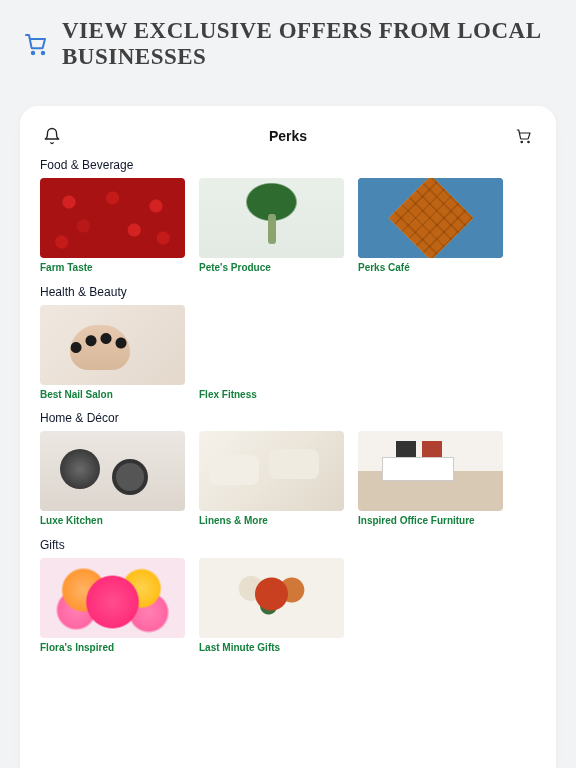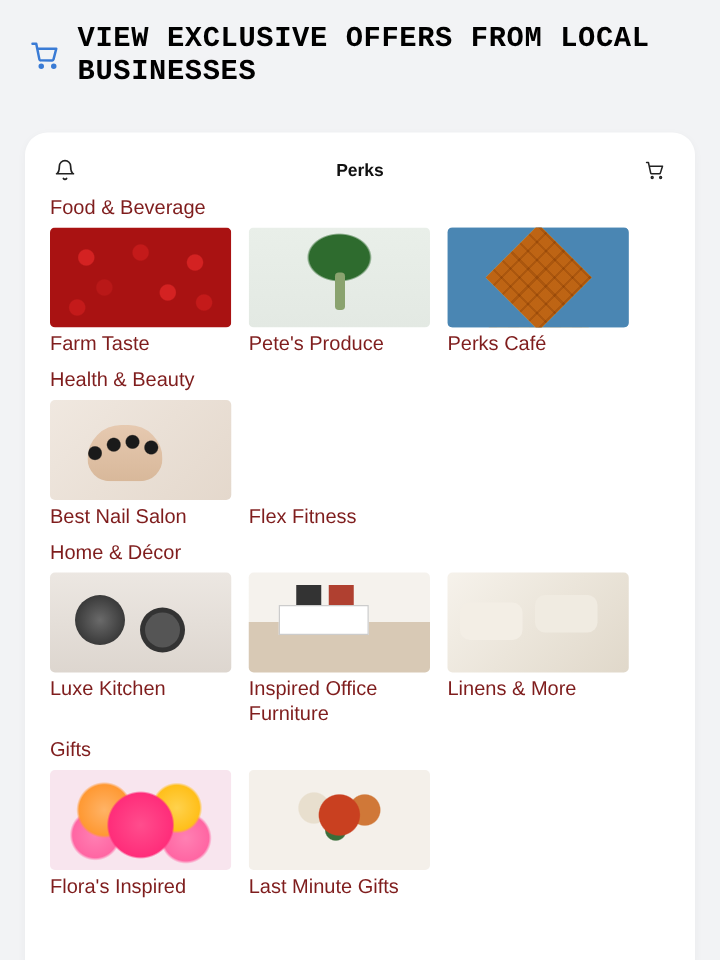--- a/index.html
+++ b/index.html
@@ -10,26 +10,26 @@
   font-family: -apple-system, BlinkMacSystemFont, "Segoe UI", Arial, sans-serif;
   overflow: hidden;
 }
 .banner {
   display: flex;
   align-items: center;
   padding: 18px 24px 10px 24px;
   gap: 14px;
 }
 .banner-title {
-  font-family: Liberation Mono, monospace;
+  font-family: Liberation Serif, serif;
   font-stretch: condensed;
   font-weight: 700;
   font-size: 23px;
   letter-spacing: 0.5px;
-  color: #000000;
+  color: #404040;
 }
 .card {
   background: #fff;
   margin: 26px 20px 0 20px;
   border-radius: 18px;
   padding: 18px 20px 20px 20px;
   box-shadow: 0 2px 8px rgba(0,0,0,0.04);
   height: 680px;
   overflow: hidden;
 }
@@ -48,42 +48,42 @@
 }
 .icon-btn {
   width: 24px;
   height: 24px;
   display: flex;
   align-items: center;
   justify-content: center;
   color: #222;
 }
 .section-title {
-  font-size: 16px;
-  color: #7f1d1d;
+  font-size: 12px;
+  color: #0f172a;
   margin: 10px 0 6px 0;
 }
 .grid {
   display: flex;
   gap: 14px;
 }
 .item {
   width: 145px;
 }
 .thumb {
   width: 145px;
   height: 80px;
   border-radius: 4px;
   background: #ddd;
   overflow: hidden;
 }
 .item-label {
-  font-size: 16px;
-  font-weight: 400;
-  color: #7f1d1d;
+  font-size: 10px;
+  font-weight: 700;
+  color: #15803d;
   margin-top: 4px;
   line-height: 1.25;
 }
 svg { display: block; }
 
 
 .thumb-strawberries {
   background: radial-gradient(circle at 20% 30%, #d42222 6px, transparent 7px),
               radial-gradient(circle at 50% 25%, #c41a1a 6px, transparent 7px),
               radial-gradient(circle at 80% 35%, #d42222 6px, transparent 7px),
@@ -245,27 +245,27 @@
     </div>
   </div>
 
   <div class="section-title">Home &amp; Décor</div>
   <div class="grid">
     <div class="item">
       <div class="thumb thumb-pans"></div>
       <div class="item-label">Luxe Kitchen</div>
     </div>
     <div class="item">
+      <div class="thumb thumb-linens"></div>
+      <div class="item-label">Linens &amp; More</div>
+    </div>
+    <div class="item">
       <div class="thumb thumb-office"></div>
       <div class="item-label">Inspired Office Furniture</div>
     </div>
-    <div class="item">
-      <div class="thumb thumb-linens"></div>
-      <div class="item-label">Linens &amp; More</div>
-    </div>
   </div>
 
   <div class="section-title">Gifts</div>
   <div class="grid">
     <div class="item">
       <div class="thumb thumb-flora"></div>
       <div class="item-label">Flora's Inspired</div>
     </div>
     <div class="item">
       <div class="thumb thumb-gifts"></div>

